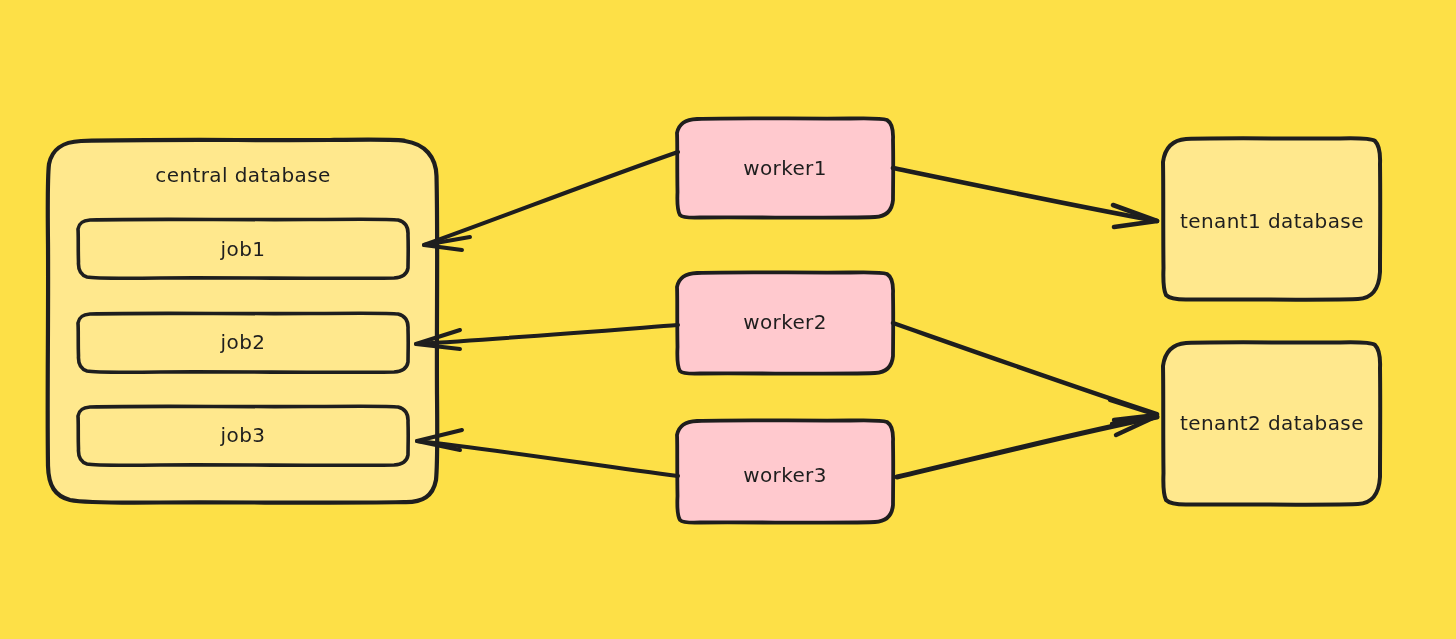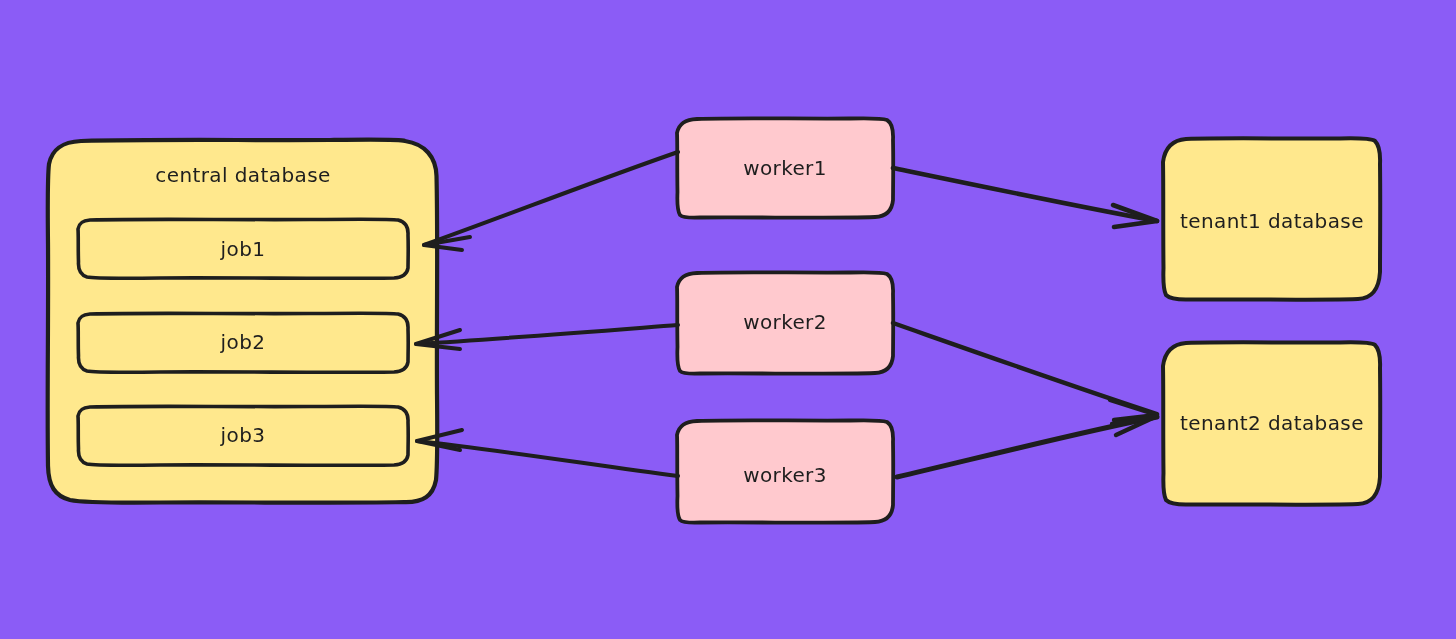--- a/index.html
+++ b/index.html
@@ -11,21 +11,21 @@
   body {
     width: 1456px;
     height: 639px;
     overflow: hidden;
     font-family: "DejaVu Sans", sans-serif;
   }
   #diagram-root {
     position: relative;
     width: 1456px;
     height: 639px;
-    background: #8b5cf6;
+    background: #fde047;
     text-align: center;
   }
   svg.canvas {
     position: absolute;
     top: 0;
     left: 0;
     width: 1456px;
     height: 639px;
   }
   .node-shape {

